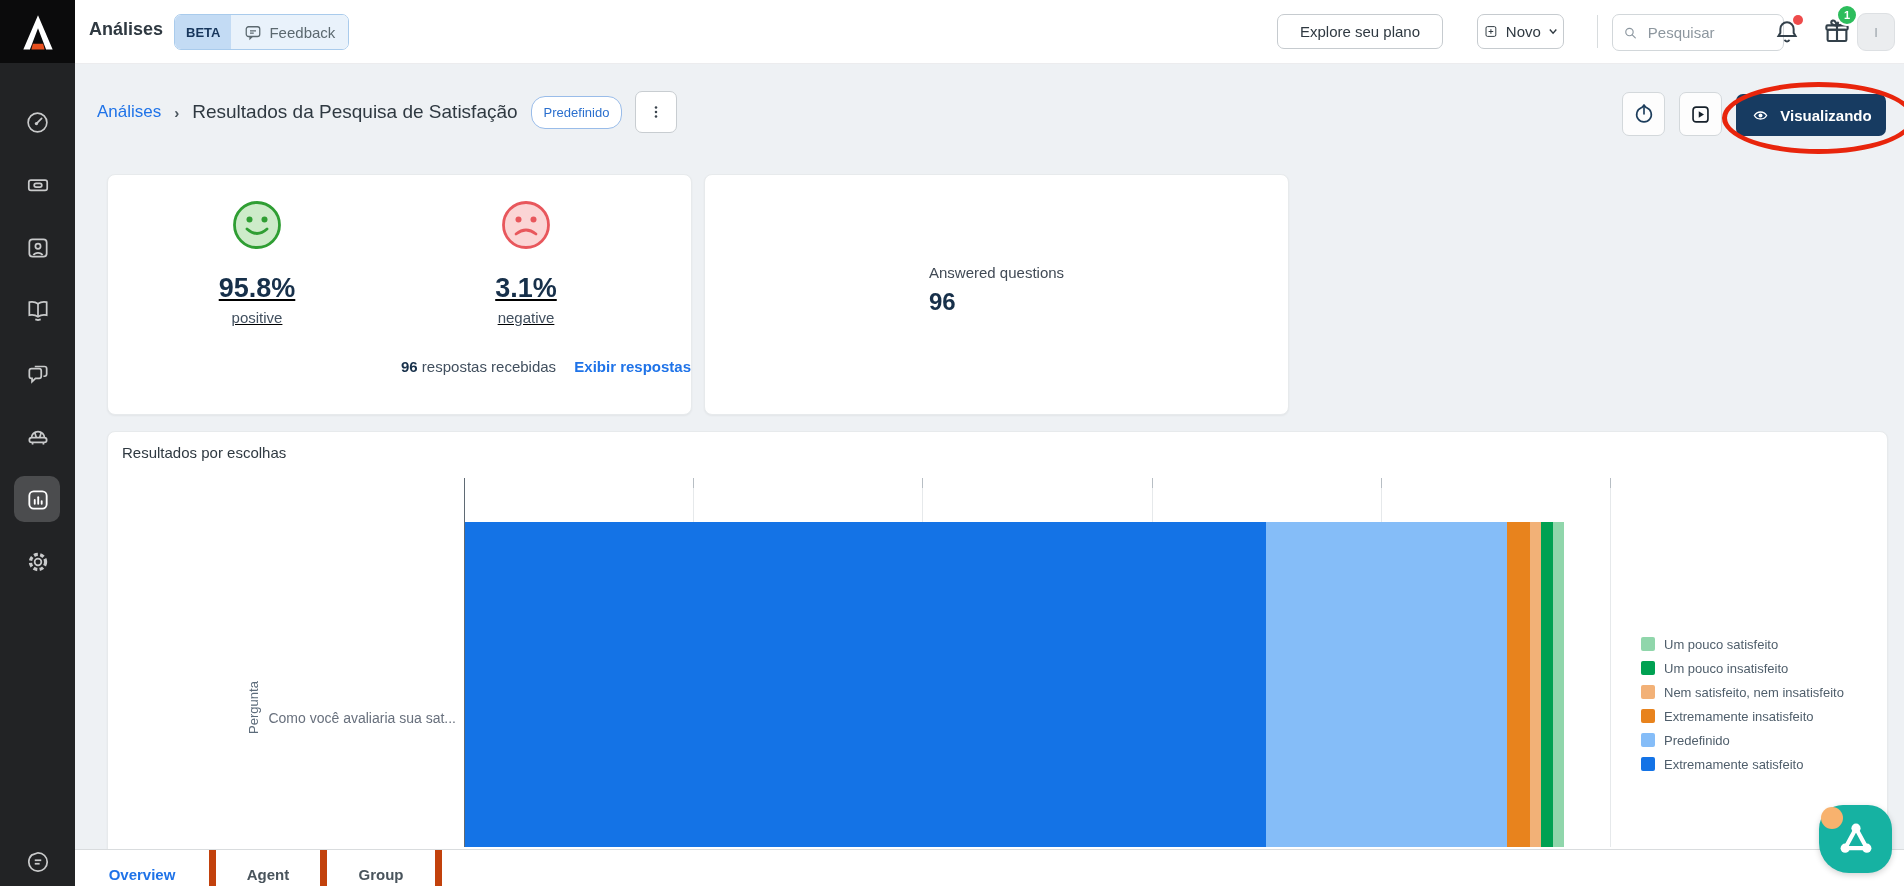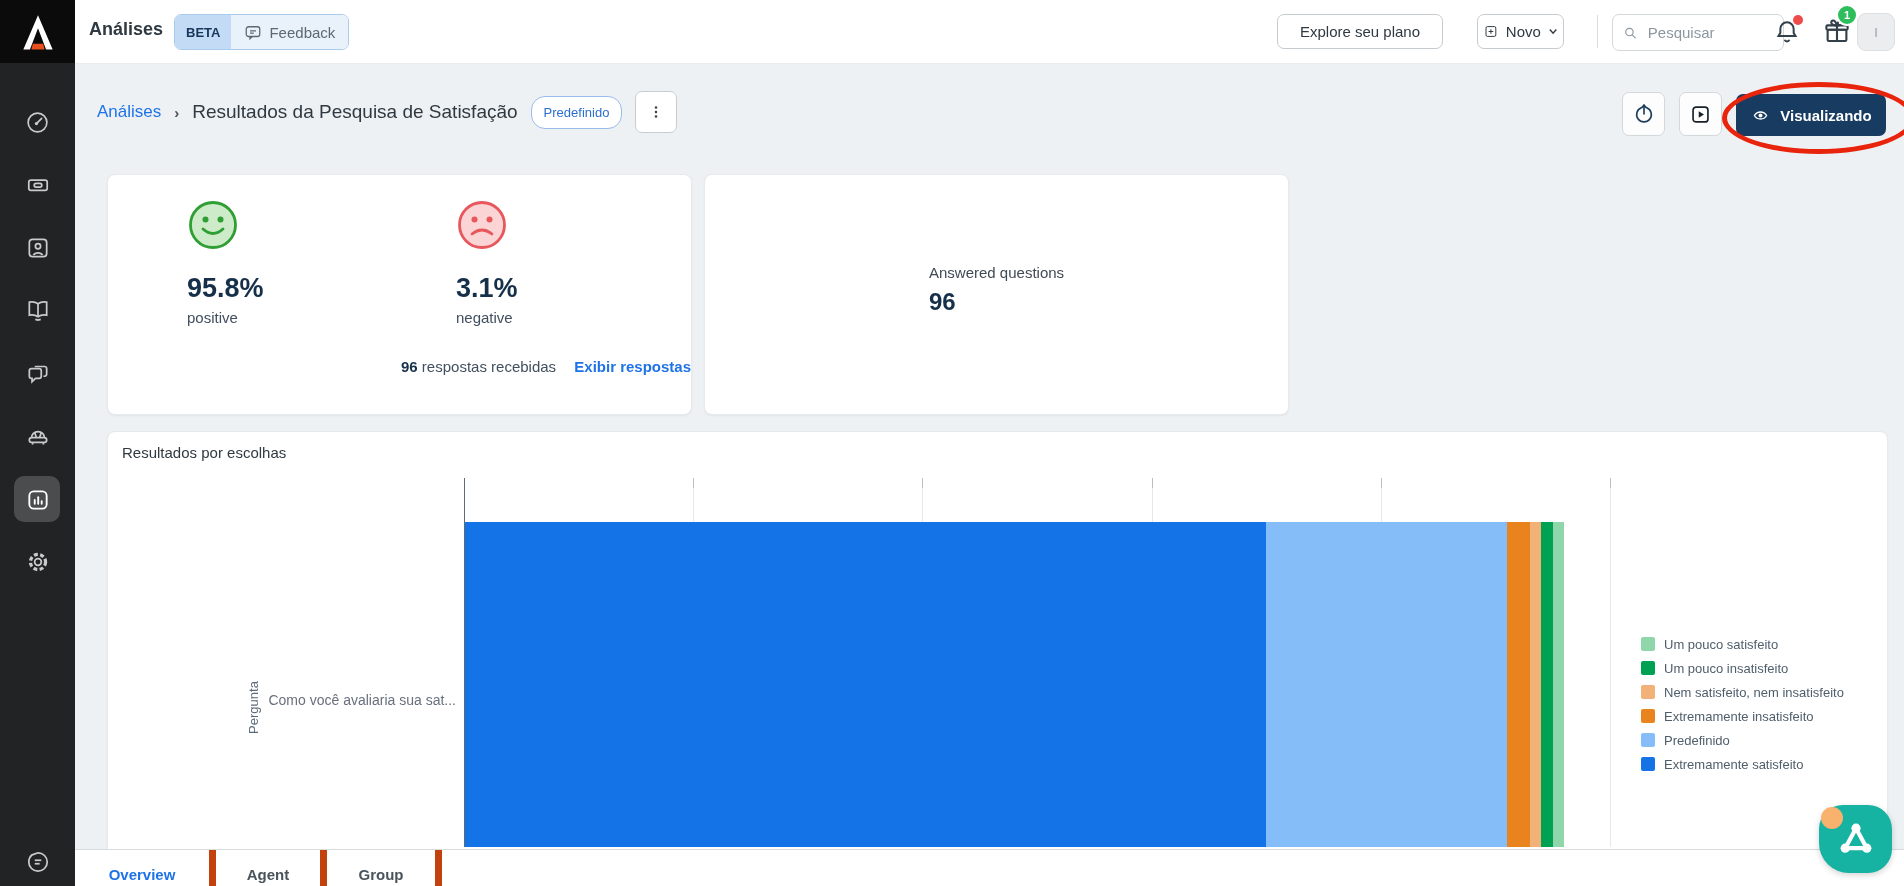--- a/index.html
+++ b/index.html
@@ -41,41 +41,41 @@
   .crumb-actions{position:absolute;right:18px;top:29px;display:flex;align-items:flex-end;gap:14px;}
   .icon-btn{width:41px;height:42px;border:1px solid #d3d8db;border-radius:7px;background:#fdfdfd;display:flex;align-items:center;justify-content:center;cursor:pointer;}
   .viewing-btn{height:42px;min-width:150px;border-radius:7px;background:#173b61;color:#fff;font-size:15px;font-weight:700;display:flex;align-items:center;justify-content:center;gap:9px;cursor:pointer;border:none;}
   .annotation{position:absolute;left:1647px;top:19px;width:183px;height:62px;border:5px solid #e8250c;border-radius:50%;z-index:50;pointer-events:none;}
 
   
   .card{position:absolute;background:#fff;border:1px solid #e7eaec;border-radius:8px;box-shadow:0 1px 2px rgba(0,0,0,.05);}
   .card-sat{left:32px;top:111px;width:583px;height:239px;}
   .card-answered{left:629px;top:111px;width:583px;height:239px;}
   .card-unanswered{left:1228px;top:111px;width:583px;height:239px;}
-  .sat-col{position:absolute;top:24px;width:140px;}
+  .sat-col{position:absolute;top:24px;width:140px;text-align:center;text-decoration:underline;}
   .sat-col .pct{margin-top:18px;font-size:27px;font-weight:700;color:#17304a;}
   .sat-col .lbl{margin-top:5px;font-size:15px;color:#414f5e;}
   .sat-footer{position:absolute;left:0;right:0;top:183px;text-align:right;font-size:15px;color:#414f5e;}
   .sat-footer b{color:#17304a;}
   .sat-footer .link{color:#1f73e8;font-weight:700;margin-left:14px;cursor:pointer;}
   .qcard-block{position:absolute;top:89px;}
   .qcard-label{font-size:15px;color:#414a55;}
   .qcard-value{margin-top:7px;font-size:24px;font-weight:700;color:#17304a;}
 
   
   .chart-card{position:absolute;left:32px;top:368px;width:1779px;height:520px;background:#fff;border:1px solid #e7eaec;border-radius:8px 8px 0 0;box-shadow:0 1px 2px rgba(0,0,0,.05);}
   .chart-title{position:absolute;left:14px;top:12px;font-size:15px;color:#2f3941;}
   .plot{position:absolute;left:356px;top:46px;width:1146px;height:369px;}
   .tickmark{position:absolute;top:0;width:1px;height:10px;background:#b7bec4;z-index:1;}
   .gridline{position:absolute;top:0;bottom:0;width:1px;background:#e6e9eb;z-index:1;}
   .axisline{background:#5f6a74;z-index:3;}
   .stacked-bar{position:absolute;left:0;top:44px;bottom:0;width:100%;display:flex;z-index:2;}
   .bar-seg{height:100%;flex-shrink:0;}
   .ylabel{position:absolute;left:85px;top:268px;width:120px;text-align:center;font-size:13px;color:#5c6b7a;transform:rotate(-90deg);}
-  .cat-label{position:absolute;left:158px;top:260px;width:190px;text-align:right;font-size:14px;color:#68707d;}
+  .cat-label{position:absolute;left:158px;top:278px;width:190px;text-align:right;font-size:14px;color:#68707d;}
   .legend{position:absolute;left:1533px;top:205px;}
   .legend-item{display:flex;align-items:center;gap:9px;height:14px;margin-bottom:10px;cursor:pointer;}
   .legend-swatch{width:14px;height:14px;border-radius:2px;flex-shrink:0;}
   .legend-label{font-size:13px;color:#4f5e6b;white-space:nowrap;}
 
   
   .tabbar{position:absolute;left:0;right:0;top:786px;height:37px;background:#fff;border-top:1px solid #d9dcde;display:flex;z-index:6;}
   .tab{height:100%;border-right:7px solid #c2410c;display:flex;justify-content:center;font-size:15px;font-weight:700;color:#49545c;padding-top:16px;box-sizing:border-box;cursor:pointer;}
   .tab.active{color:#1f73e8;}
   .tab:nth-child(1){width:141px;}

